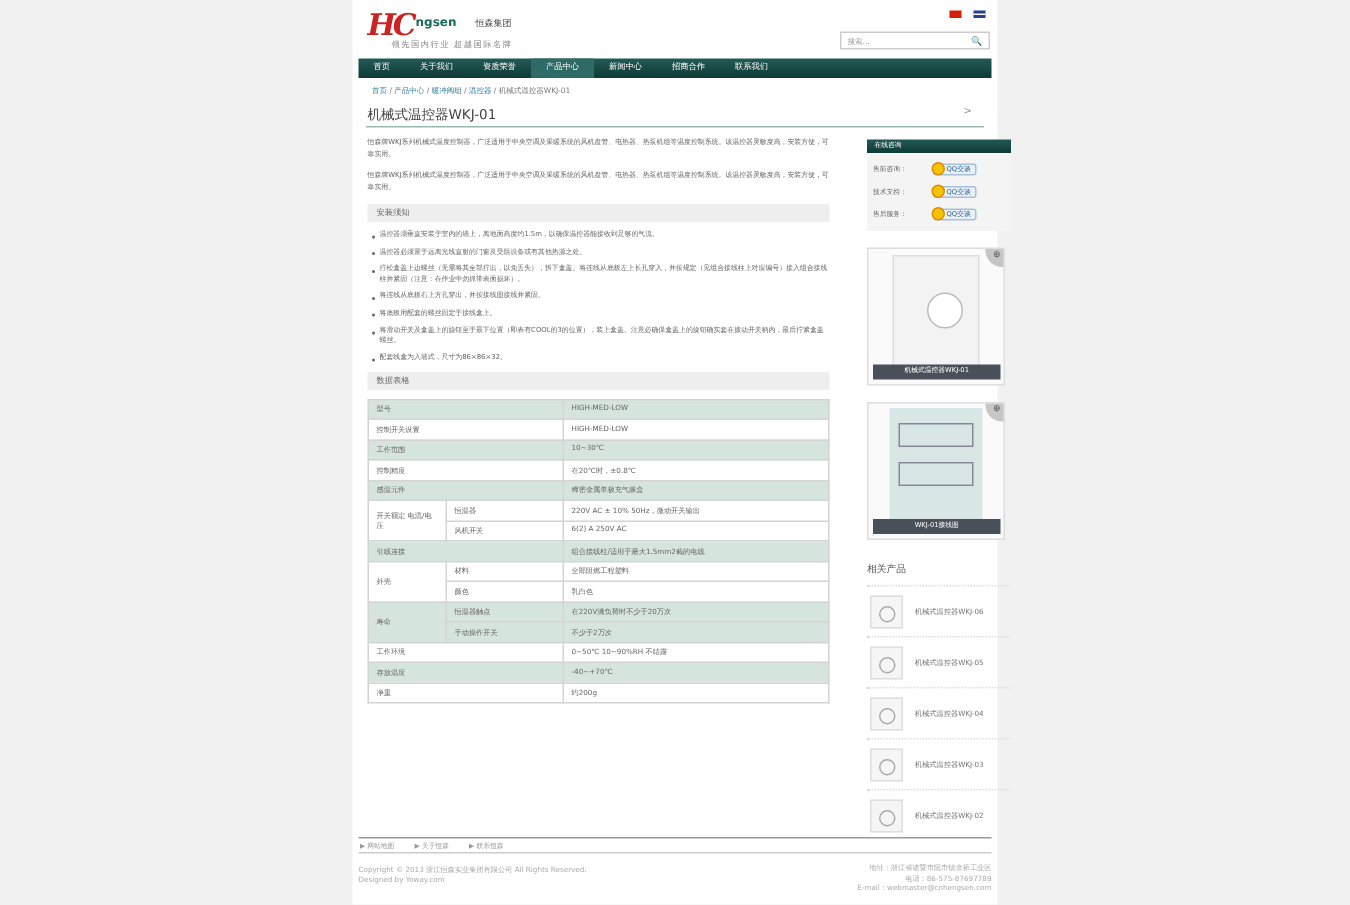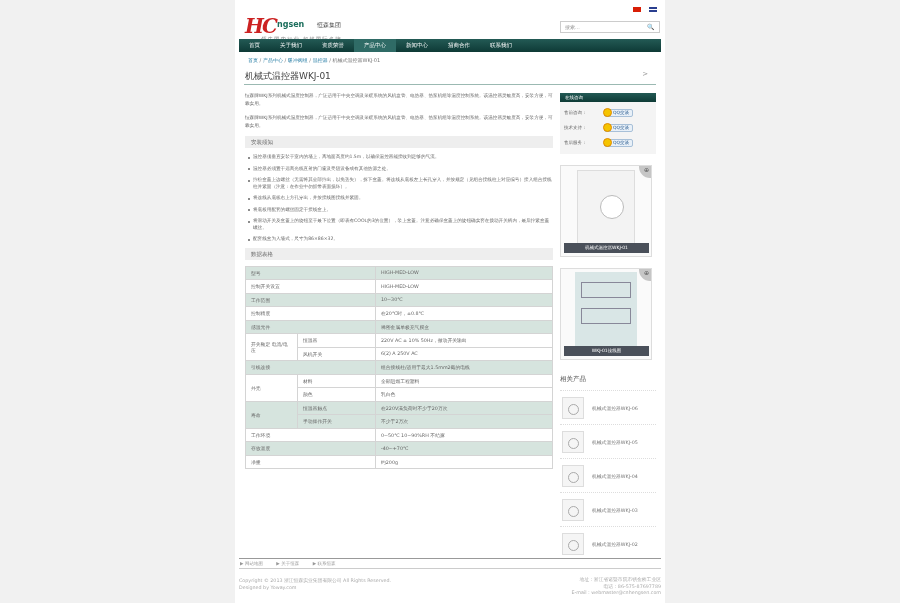--- a/index.html
+++ b/index.html
@@ -1,19 +1,19 @@
 <!DOCTYPE html>
 <html><head>
 <meta charset="utf-8">
 <style>
 *{box-sizing:border-box;margin:0;padding:0}
 html,body{width:900px;height:603px;overflow:hidden;background:#f1f1f1;font-family:"DejaVu Sans",sans-serif;color:#555}
 .page{position:absolute;left:235px;top:0;width:430px;height:603px;background:#fff}
 .header{position:relative;height:38px}
-.logo{position:absolute;left:10px;top:14px;width:130px;height:30px}
+.logo{position:absolute;left:10px;top:4px;width:130px;height:30px}
 .logo .mark{position:absolute;left:0;top:0;font-family:"DejaVu Serif",serif;font-style:italic;font-weight:bold;font-size:20px;color:#1b6e5c;letter-spacing:-2px}
 .logo .mark b{color:#cc2222}
 .logo .brand{position:absolute;left:32px;top:6px;font-size:8px;color:#1b6e5c;font-weight:bold}
 .logo .cn{position:absolute;left:72px;top:7px;font-size:6px;color:#444}
 .logo .slogan{position:absolute;left:16px;top:22px;font-size:5.5px;color:#888;letter-spacing:1px}
 .flags{position:absolute;right:8px;top:7px;display:flex;gap:8px}
 .flag{width:8px;height:5px}
 .flag.cn{background:#d81e06}
 .flag.uk{background:#2a3f8f;position:relative}
 .flag.uk:before{content:"";position:absolute;left:0;top:2px;width:8px;height:1px;background:#fff}
@@ -30,21 +30,21 @@
 .title-line{position:absolute;left:9px;top:84px;width:412px;height:1px;background:#9bb9b2}
 .main{position:absolute;left:10px;top:92px;width:308px}
 .main p{font-size:4.6px;line-height:8px;color:#666;margin-bottom:6px}
 .sec{background:#eee;height:12px;line-height:12px;padding-left:6px;font-size:5.5px;color:#666;margin-bottom:6px}
 .bul li{list-style:none;font-size:4.6px;line-height:6.5px;color:#666;padding-left:8px;position:relative;margin-bottom:5px}
 .bul li:before{content:"";position:absolute;left:3px;top:2.5px;width:2px;height:2px;background:#666;border-radius:1px}
 table{border-collapse:collapse;width:308px;margin-top:5px}
 td{border:1px solid #d4d4d4;font-size:4.8px;color:#666;height:13.5px;padding:0 5px;vertical-align:middle}
 tr.g td{background:#d6e4de}
 td.c1{width:52px}td.c2{width:78px}
-.side{position:absolute;left:325px;top:93px;width:96px}
+.side{position:absolute;left:343px;top:93px;width:96px}
 .online-h{background:linear-gradient(#235a55,#0e3a36);color:#fff;font-size:4.5px;height:9px;line-height:9px;padding-left:5px}
 .online{background:#f4f4f4;padding:3px 4px 4px}
 .orow{display:flex;align-items:center;height:15px;font-size:4.5px;color:#666}
 .orow .lb{width:40px}
 .qq{display:flex;align-items:center;background:#e8f0f8;border:1px solid #a8c0d8;border-radius:2px;height:8px;padding:0 3px 0 0;font-size:4.5px;color:#2a5c90;position:relative;padding-left:8px}
 .qq i{position:absolute;left:-2px;top:-2px;width:9px;height:9px;border-radius:50%;background:#f5c400;border:1px solid #e08a00}
 .thumb{position:relative;width:92px;height:92px;border:1px solid #ddd;margin:11px 0 0 0;background:#fafafa;overflow:hidden}
 .thumb .pic{position:absolute;left:16px;top:4px;width:58px;height:76px;background:#f3f3f3;border:1px solid #ddd}
 .thumb .dial{position:absolute;left:22px;top:24px;width:24px;height:24px;border-radius:50%;border:1px solid #bbb;background:#fff}
 .thumb .zoomc{position:absolute;right:-10px;top:-10px;width:22px;height:22px;border-radius:50%;background:#c6c6c6}

